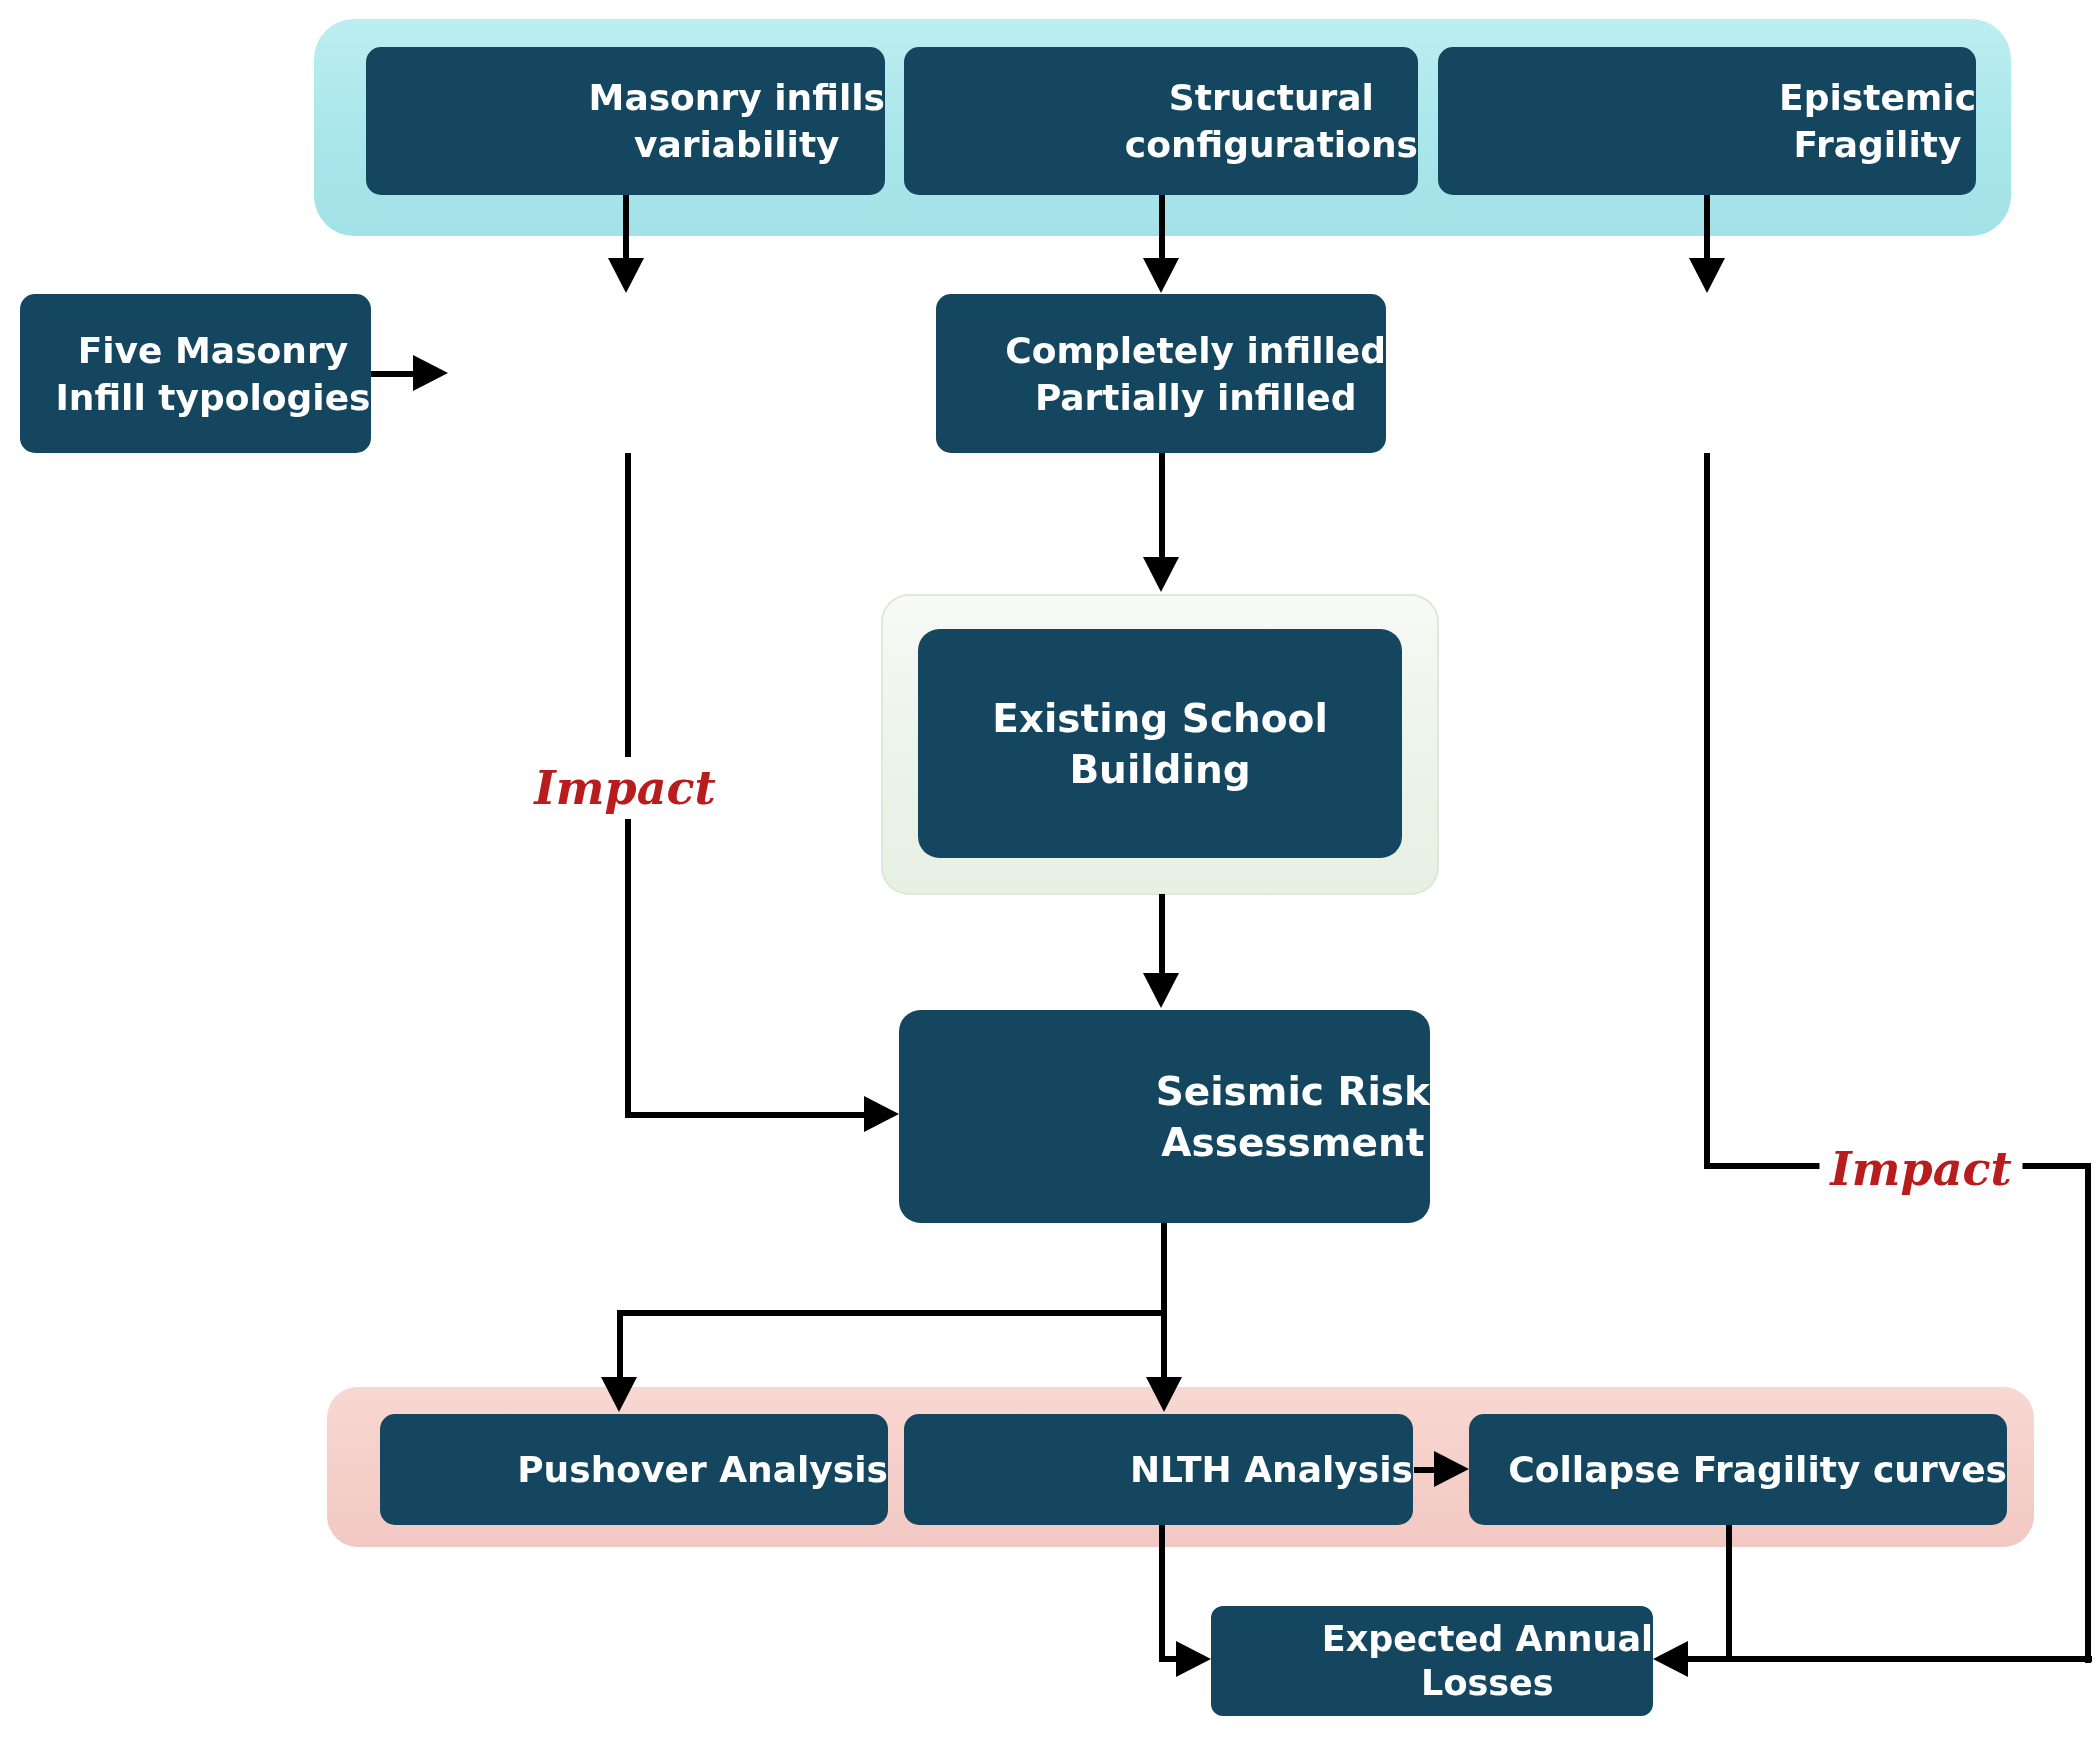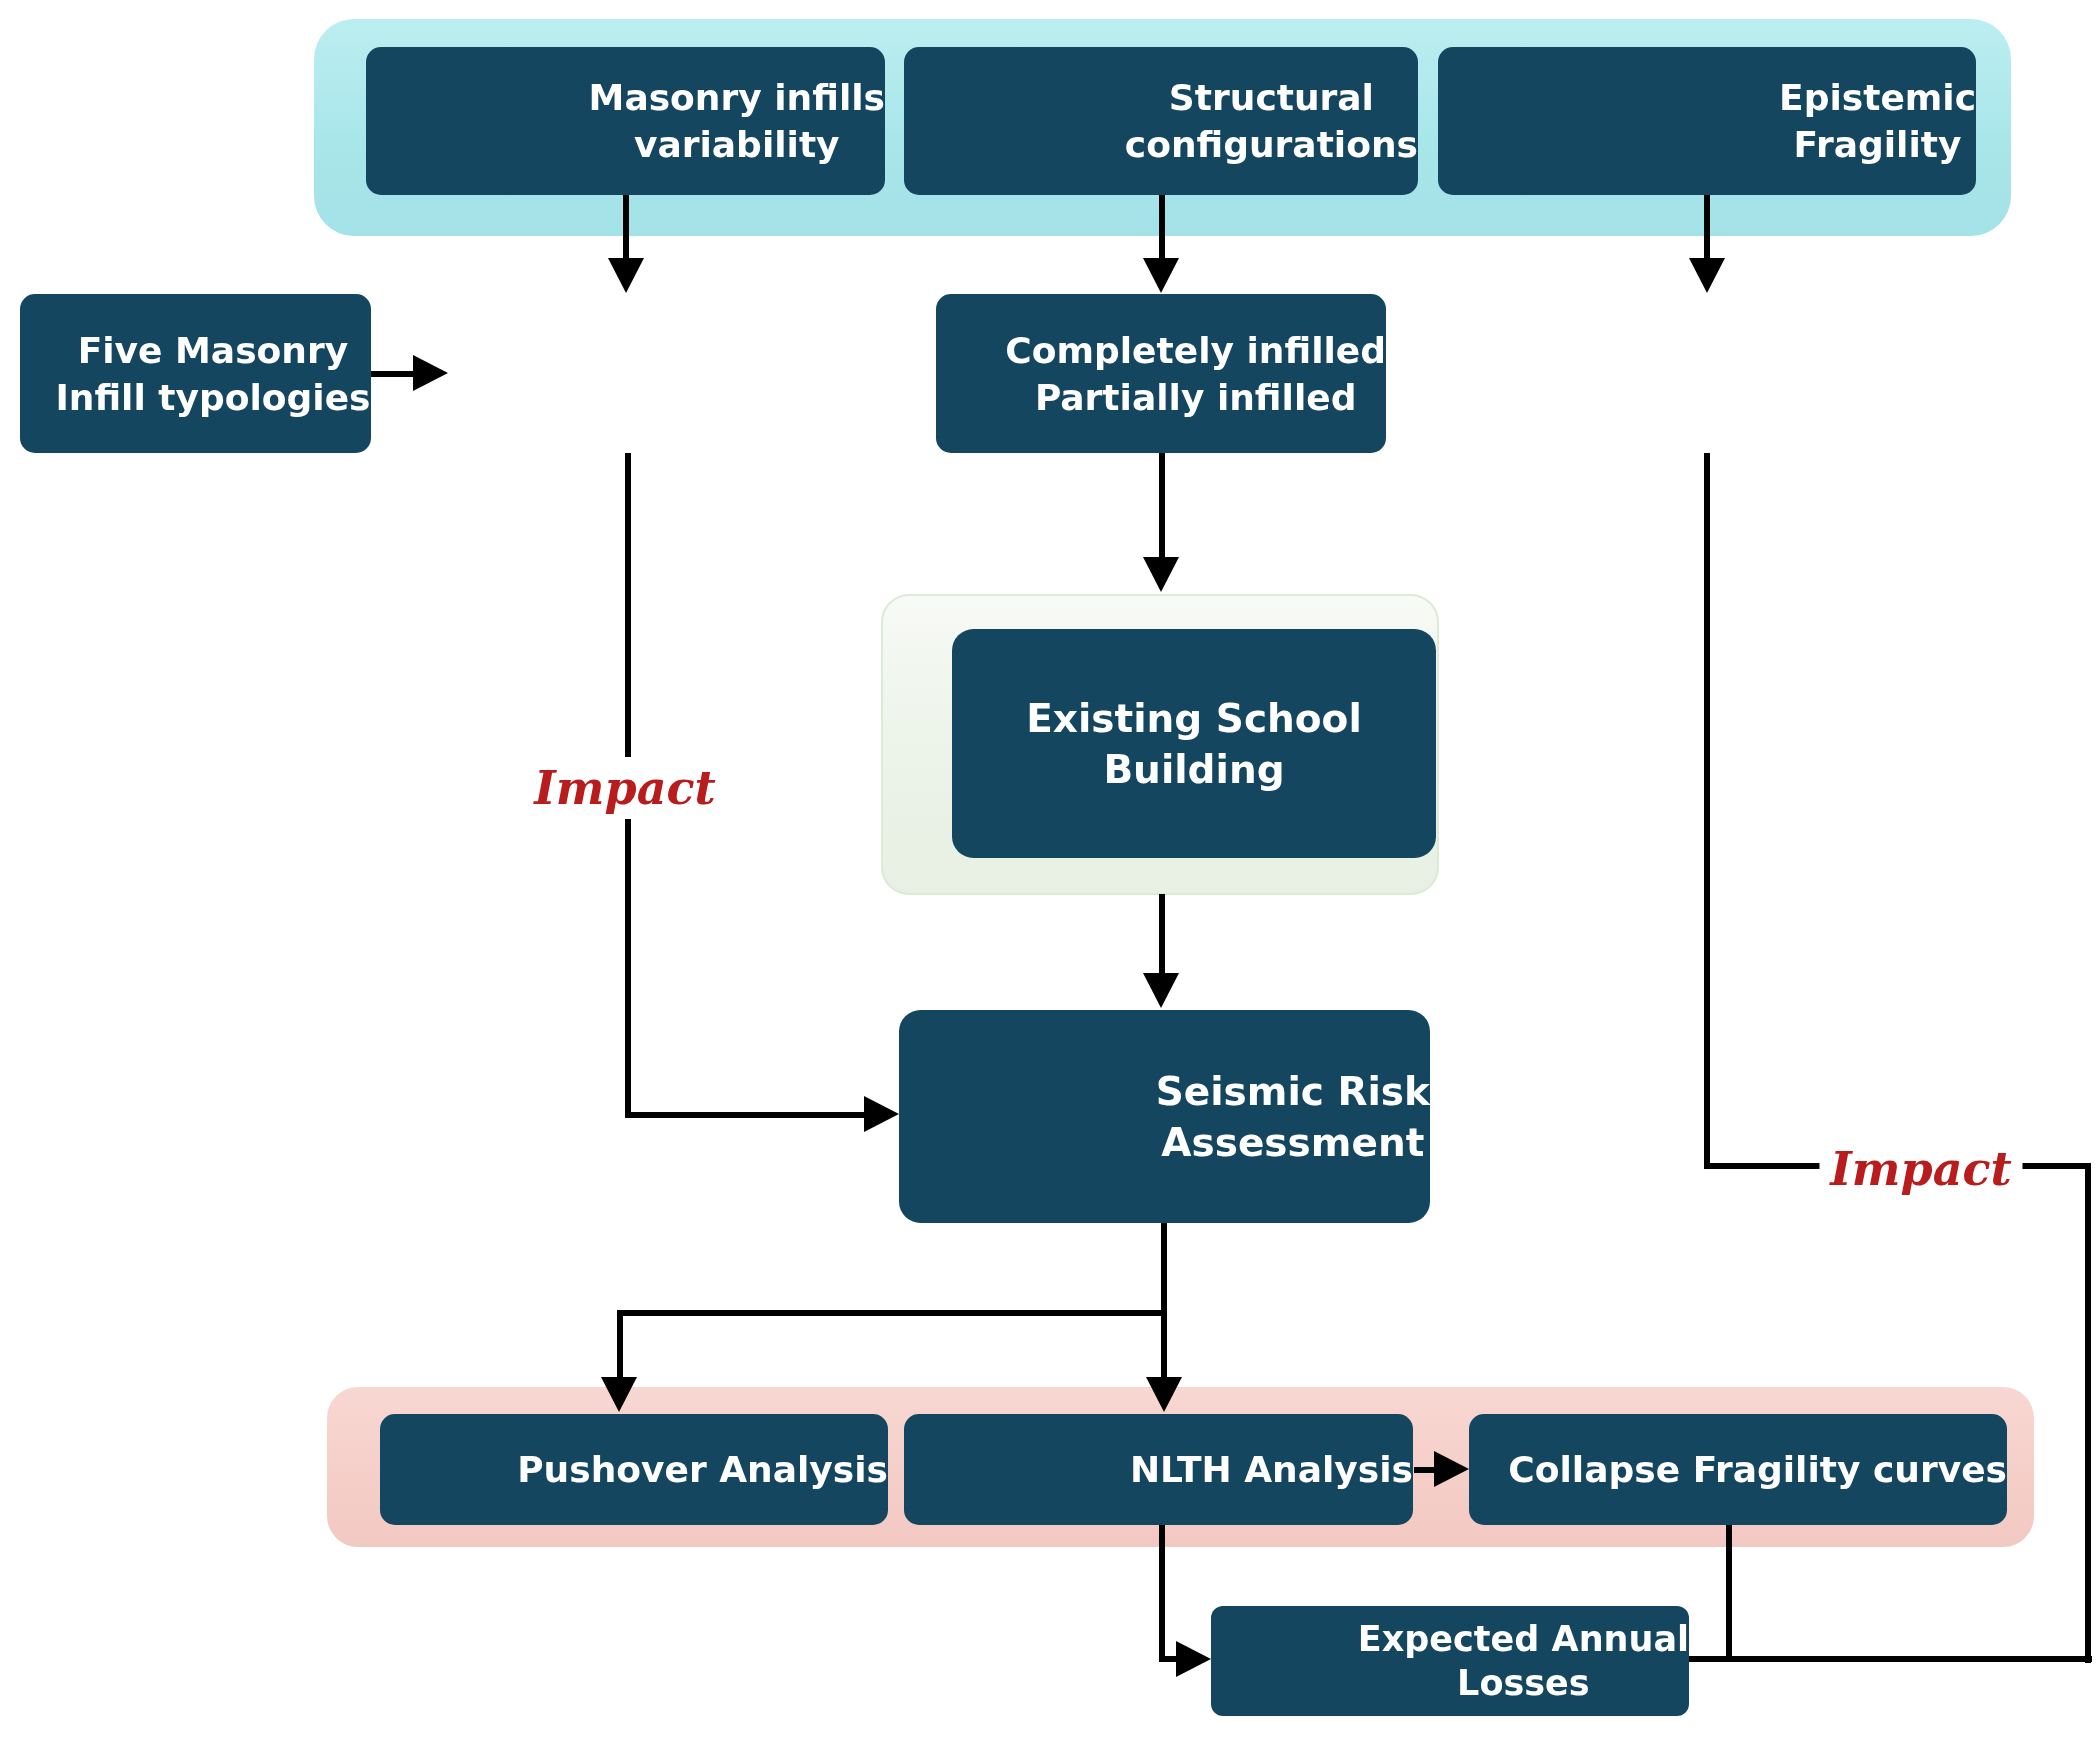--- a/index.html
+++ b/index.html
@@ -102,40 +102,40 @@
 
   <div class="node" style="left:19.5px;top:294px;width:351px;height:159px;">
     <span class="node-label">Five Masonry
 Infill typologies</span>
   </div>
   <div class="node" style="left:936px;top:294px;width:450px;height:159px;">
     <span class="node-label">Completely infilled
 Partially infilled</span>
   </div>
 
-  <div class="node big" style="left:918px;top:629px;width:484px;height:229px;margin-left:34px;">
+  <div class="node big" style="left:918px;top:629px;width:484px;height:229px;">
     <span class="node-label">Existing School Building</span>
   </div>
 
   <div class="node big" style="left:899px;top:1010px;width:531px;height:213px;">
     <span class="node-label">Seismic Risk
 Assessment</span>
   </div>
 
   <div class="node" style="left:380px;top:1414px;width:508px;height:111px;">
     <span class="node-label">Pushover Analysis</span>
   </div>
   <div class="node" style="left:904px;top:1414px;width:509px;height:111px;">
     <span class="node-label">NLTH Analysis</span>
   </div>
   <div class="node" style="left:1469px;top:1414px;width:538px;height:111px;">
     <span class="node-label">Collapse Fragility curves</span>
   </div>
 
-  <div class="node" style="left:1211px;top:1606px;width:442px;height:110px;border-radius:12px;padding-left:36px;">
+  <div class="node" style="left:1211px;top:1606px;width:442px;height:110px;border-radius:12px;">
     <span class="node-label" style="font-size:35px;line-height:44px;">Expected Annual
 Losses</span>
   </div>
 
   <div class="impact" style="left:625px;top:788px;">Impact</div>
   <div class="impact" style="left:1921px;top:1169px;">Impact</div>
 
 </div>
 
 

